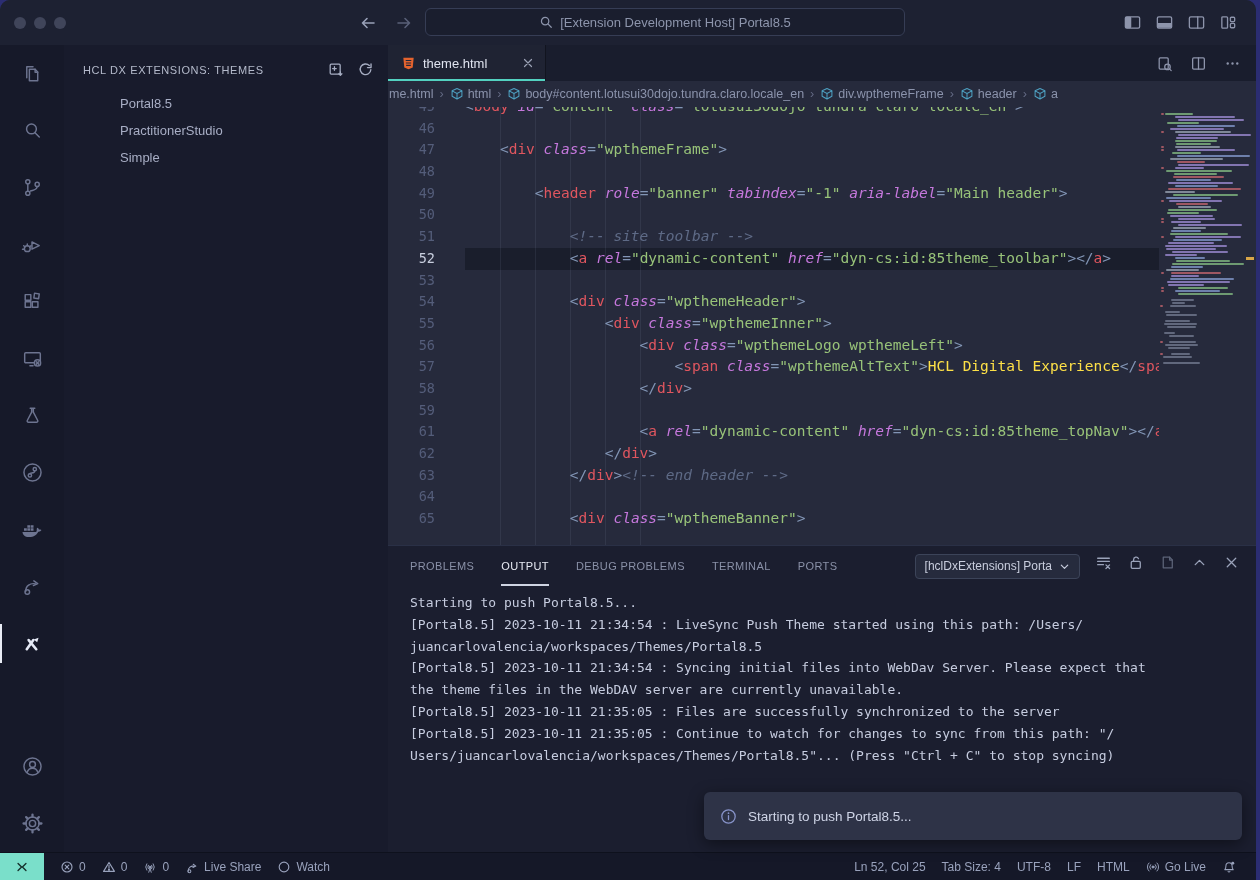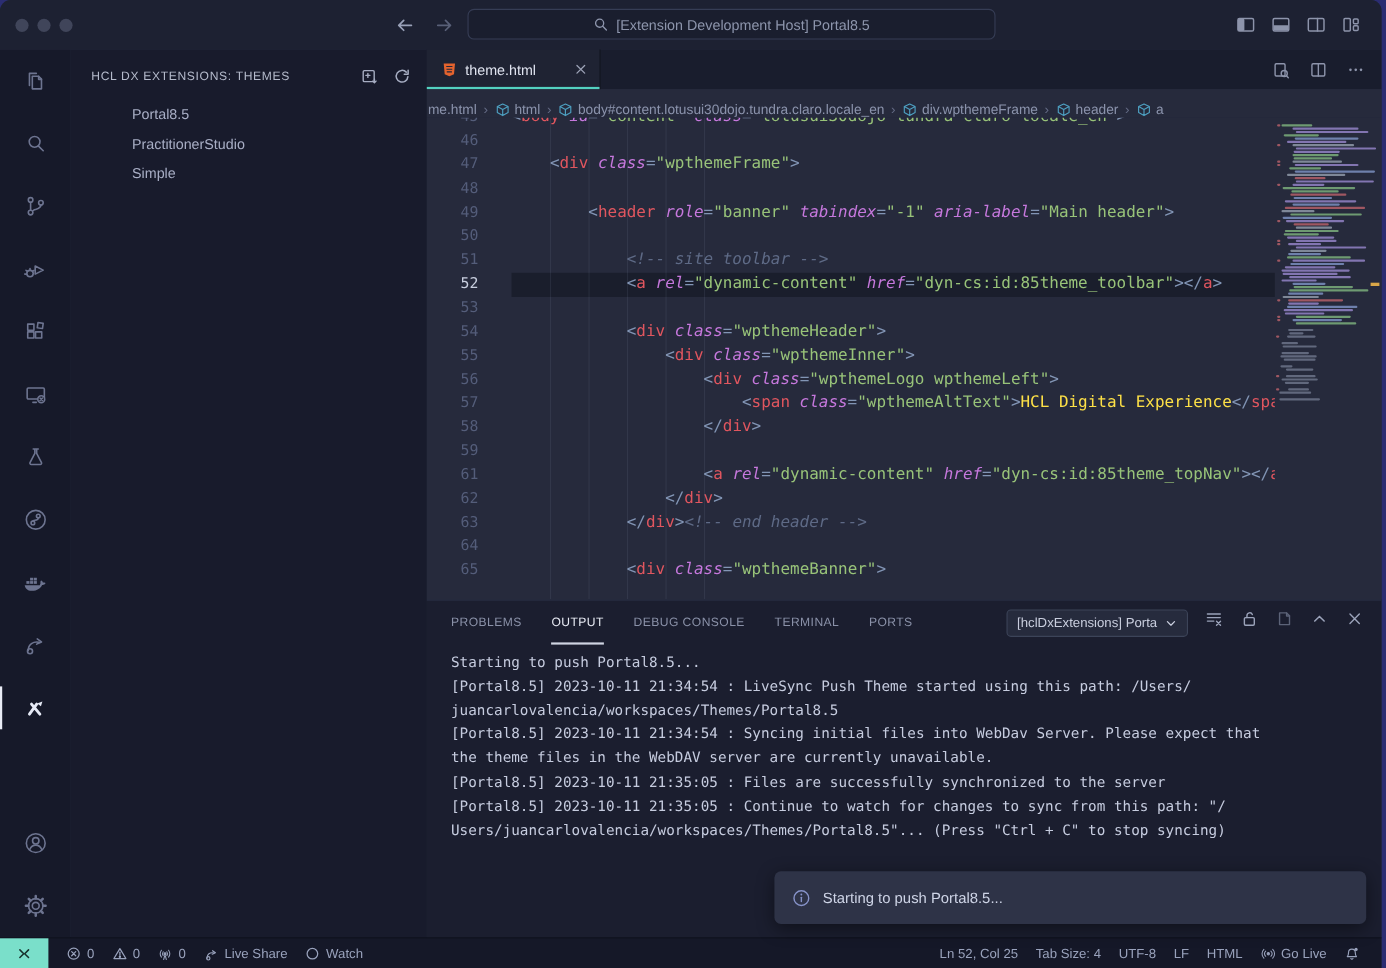--- a/index.html
+++ b/index.html
@@ -44,21 +44,21 @@
 
   .editor-col{flex:1;display:flex;flex-direction:column;min-width:0}
   .tabbar{height:36px;background:var(--tabbar);display:flex}
   .tab{width:158px;display:flex;align-items:center;gap:7px;padding:0 10px 0 13px;
     background:var(--tabbg);position:relative;border-right:1px solid #11141f;cursor:pointer}
   .tab::after{content:"";position:absolute;left:0;right:0;bottom:0;height:2px;background:var(--teal)}
   .tab-label{font-size:13px;color:#dfe3ef}
   .tab-close{margin-left:auto;color:#9ba1b5}
   .tab-actions{margin-left:auto;display:flex;gap:17px;padding-right:15px;align-items:center;color:#8d94ab}
 
-  .breadcrumbs{height:26px;background:var(--editor);display:flex;align-items:flex-end;gap:6px;
+  .breadcrumbs{height:26px;background:var(--editor);display:flex;align-items:center;gap:6px;
     font-size:12.5px;color:var(--dim);padding-left:1px;overflow:hidden;white-space:nowrap}
   .bc-item{display:flex;align-items:center;gap:4px;cursor:pointer}
   .bc-sep{color:#646b85}
 
   .code-area{height:438px;position:relative;background:var(--editor);overflow:hidden}
   .code-content{position:absolute;left:0;right:97px;top:0;bottom:0;overflow:hidden;
     font-family:"DejaVu Sans Mono",monospace;font-size:14.5px}
   .code-row{height:21.7px;line-height:21.7px;display:flex}
   .code-row:first-child{margin-top:-11px}
   .ln{width:47px;text-align:right;color:#545d7a;flex:none;font-size:13.5px}
@@ -564,21 +564,21 @@
         <div class="overview">
             <span class="ov-mark"></span>
           </div>
       </div>
 
       <div class="panel">
         <div class="panel-header">
           <span id="panel-tabs" style="display:flex;height:100%">
               <span class="ptab">PROBLEMS</span>
               <span class="ptab active">OUTPUT</span>
-              <span class="ptab">DEBUG CONSOLE</span>
+              <span class="ptab">DEBUG PROBLEMS</span>
               <span class="ptab">TERMINAL</span>
               <span class="ptab">PORTS</span>
             </span>
           <span class="panel-right">
             <span class="dropdown">
               <span>[hclDxExtensions] Porta</span>
               <svg width="11" height="11" viewBox="0 0 12 12" class="stk" style="stroke-width:1.3">
                   <path d="M2.5 4.5 6 8l3.5-3.5"></path>
                 </svg>
             </span>

